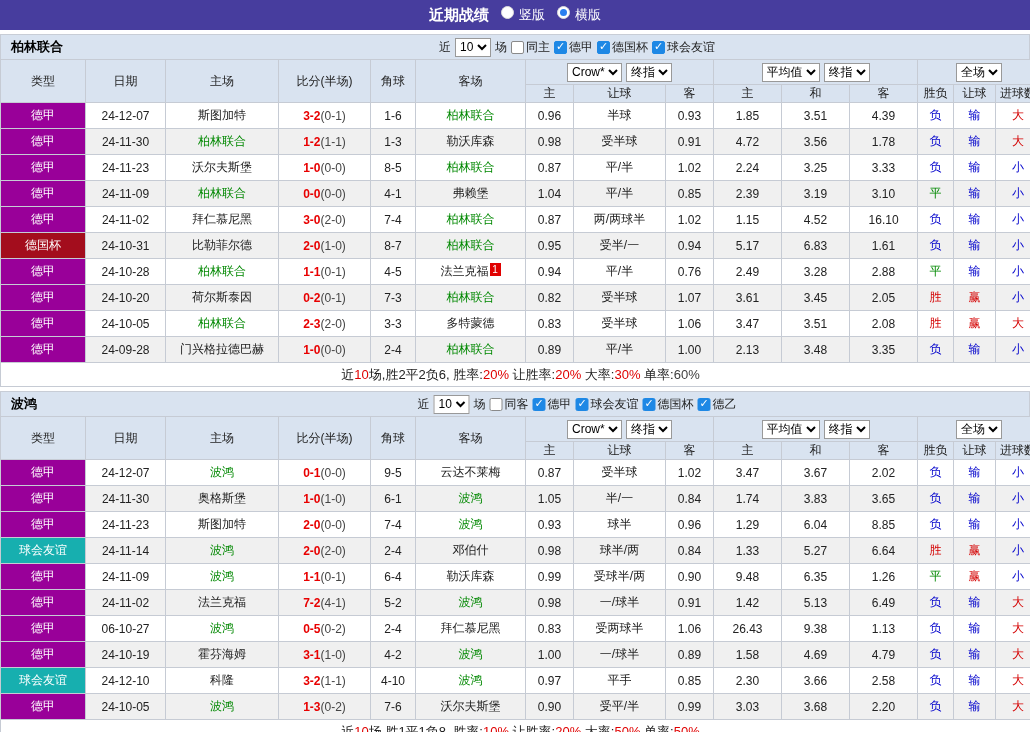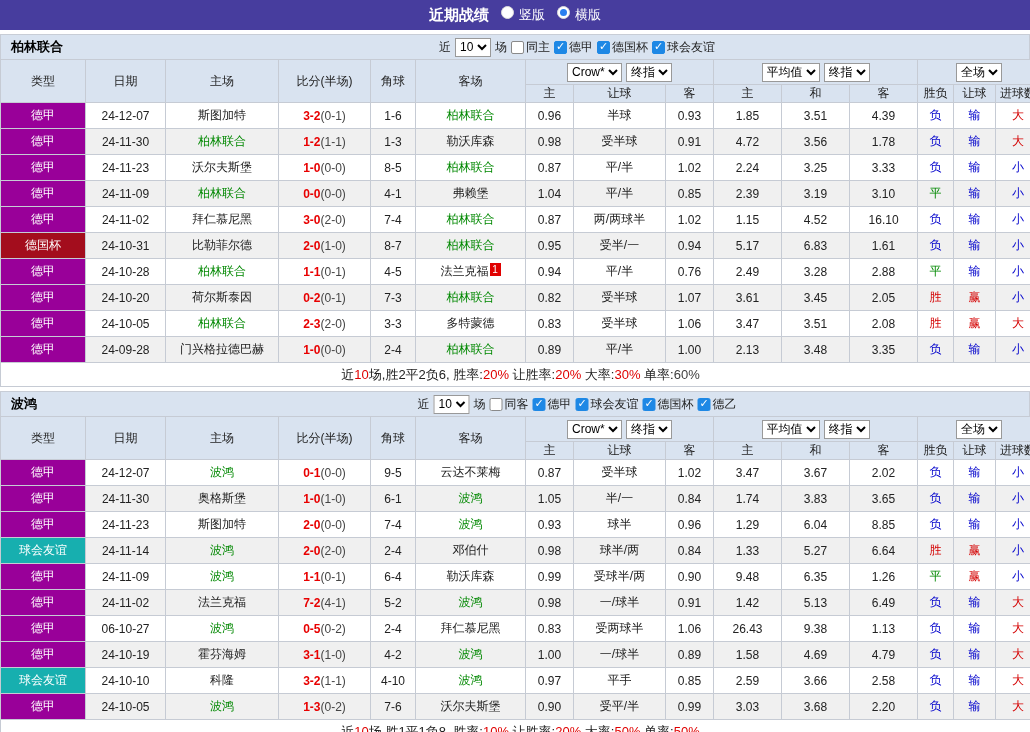--- a/index.html
+++ b/index.html
@@ -521,29 +521,29 @@
           <td class="c-let">0.89</td>
           <td class="c-euro">1.58</td>
           <td class="c-euro">4.69</td>
           <td class="c-euro">4.79</td>
           <td style="color: rgb(0, 0, 204);">负</td>
           <td style="color: rgb(0, 0, 204);">输</td>
           <td style="color: rgb(212, 0, 0);">大</td>
         </tr>
         <tr class="r-odd">
           <td class="c-type" style="background: rgb(23, 175, 175);">球会友谊</td>
-          <td>24-10-10</td>
+          <td>24-12-10</td>
           <td><span>科隆</span></td>
           <td><span class="score">3-2</span><span class="half">(1-1)</span></td>
           <td>4-10</td>
           <td><span class="t-active">波鸿</span></td>
           <td class="c-let">0.97</td>
           <td class="c-let">平手</td>
           <td class="c-let">0.85</td>
-          <td class="c-euro">2.59</td>
+          <td class="c-euro">2.30</td>
           <td class="c-euro">3.66</td>
           <td class="c-euro">2.58</td>
           <td style="color: rgb(0, 0, 204);">负</td>
           <td style="color: rgb(0, 0, 204);">输</td>
           <td style="color: rgb(212, 0, 0);">大</td>
         </tr>
         <tr class="r-even">
           <td class="c-type" style="background: rgb(153, 0, 153);">德甲</td>
           <td>24-10-05</td>
           <td><span class="t-active">波鸿</span></td>

